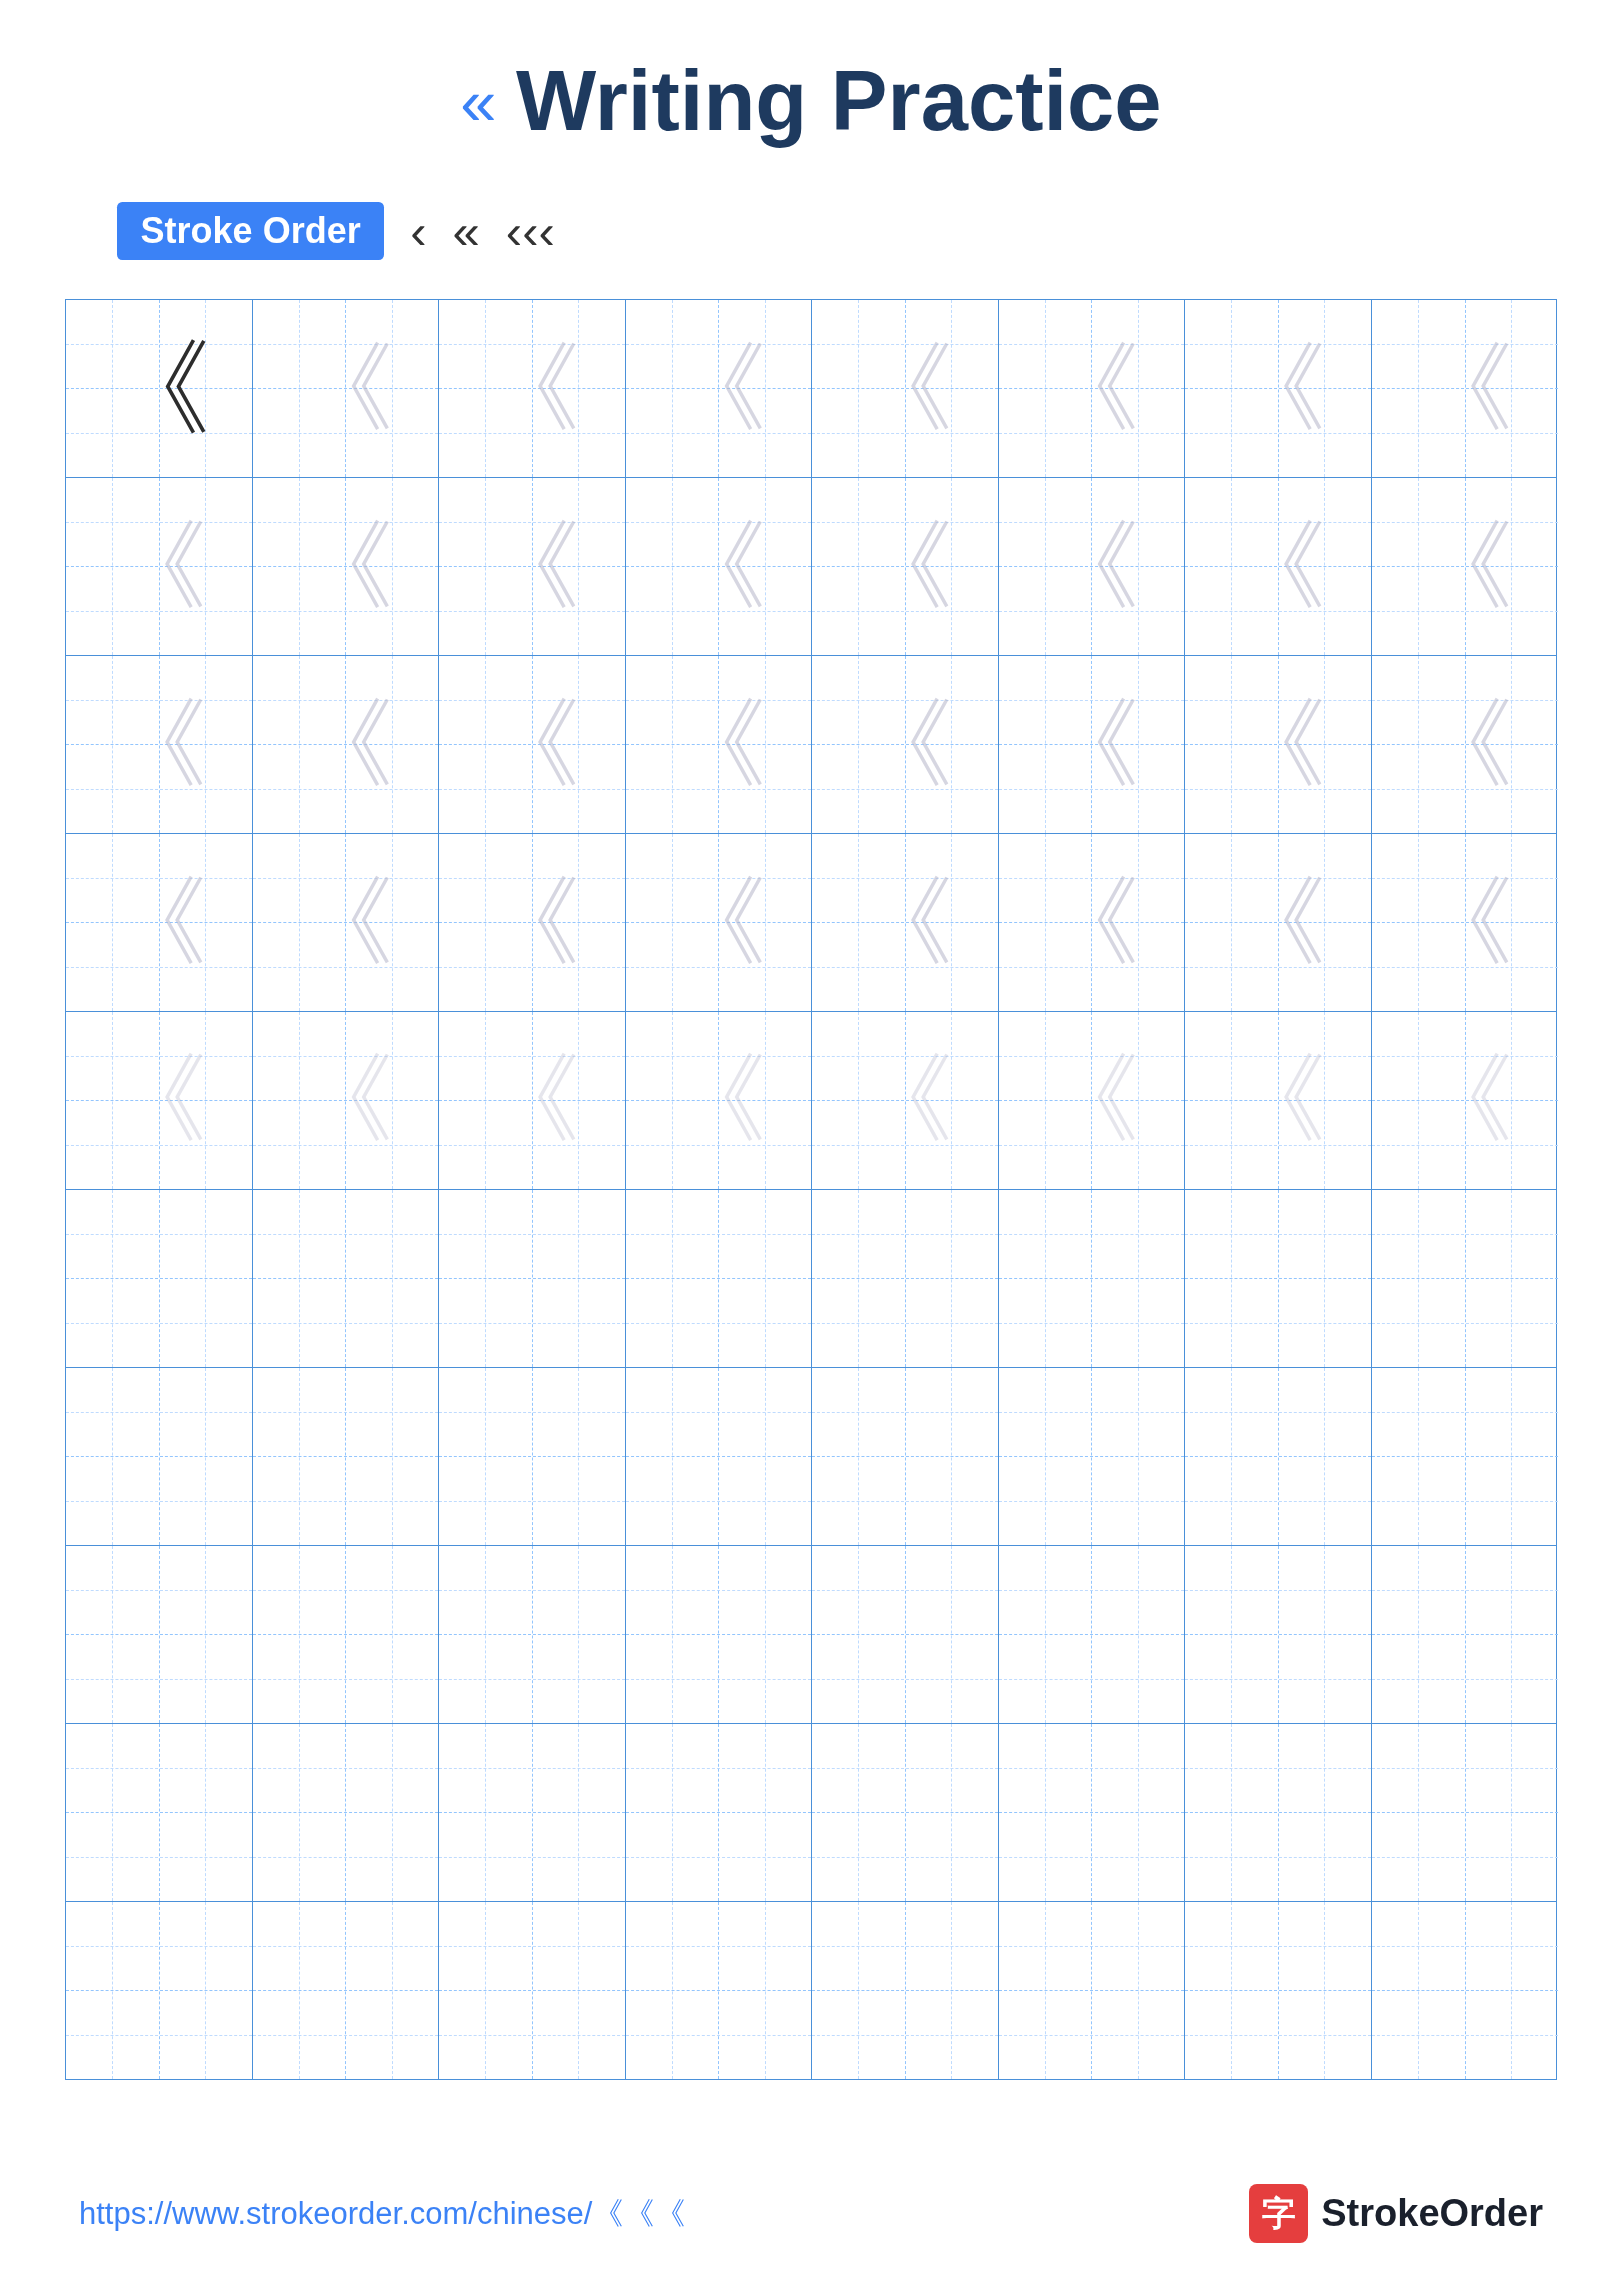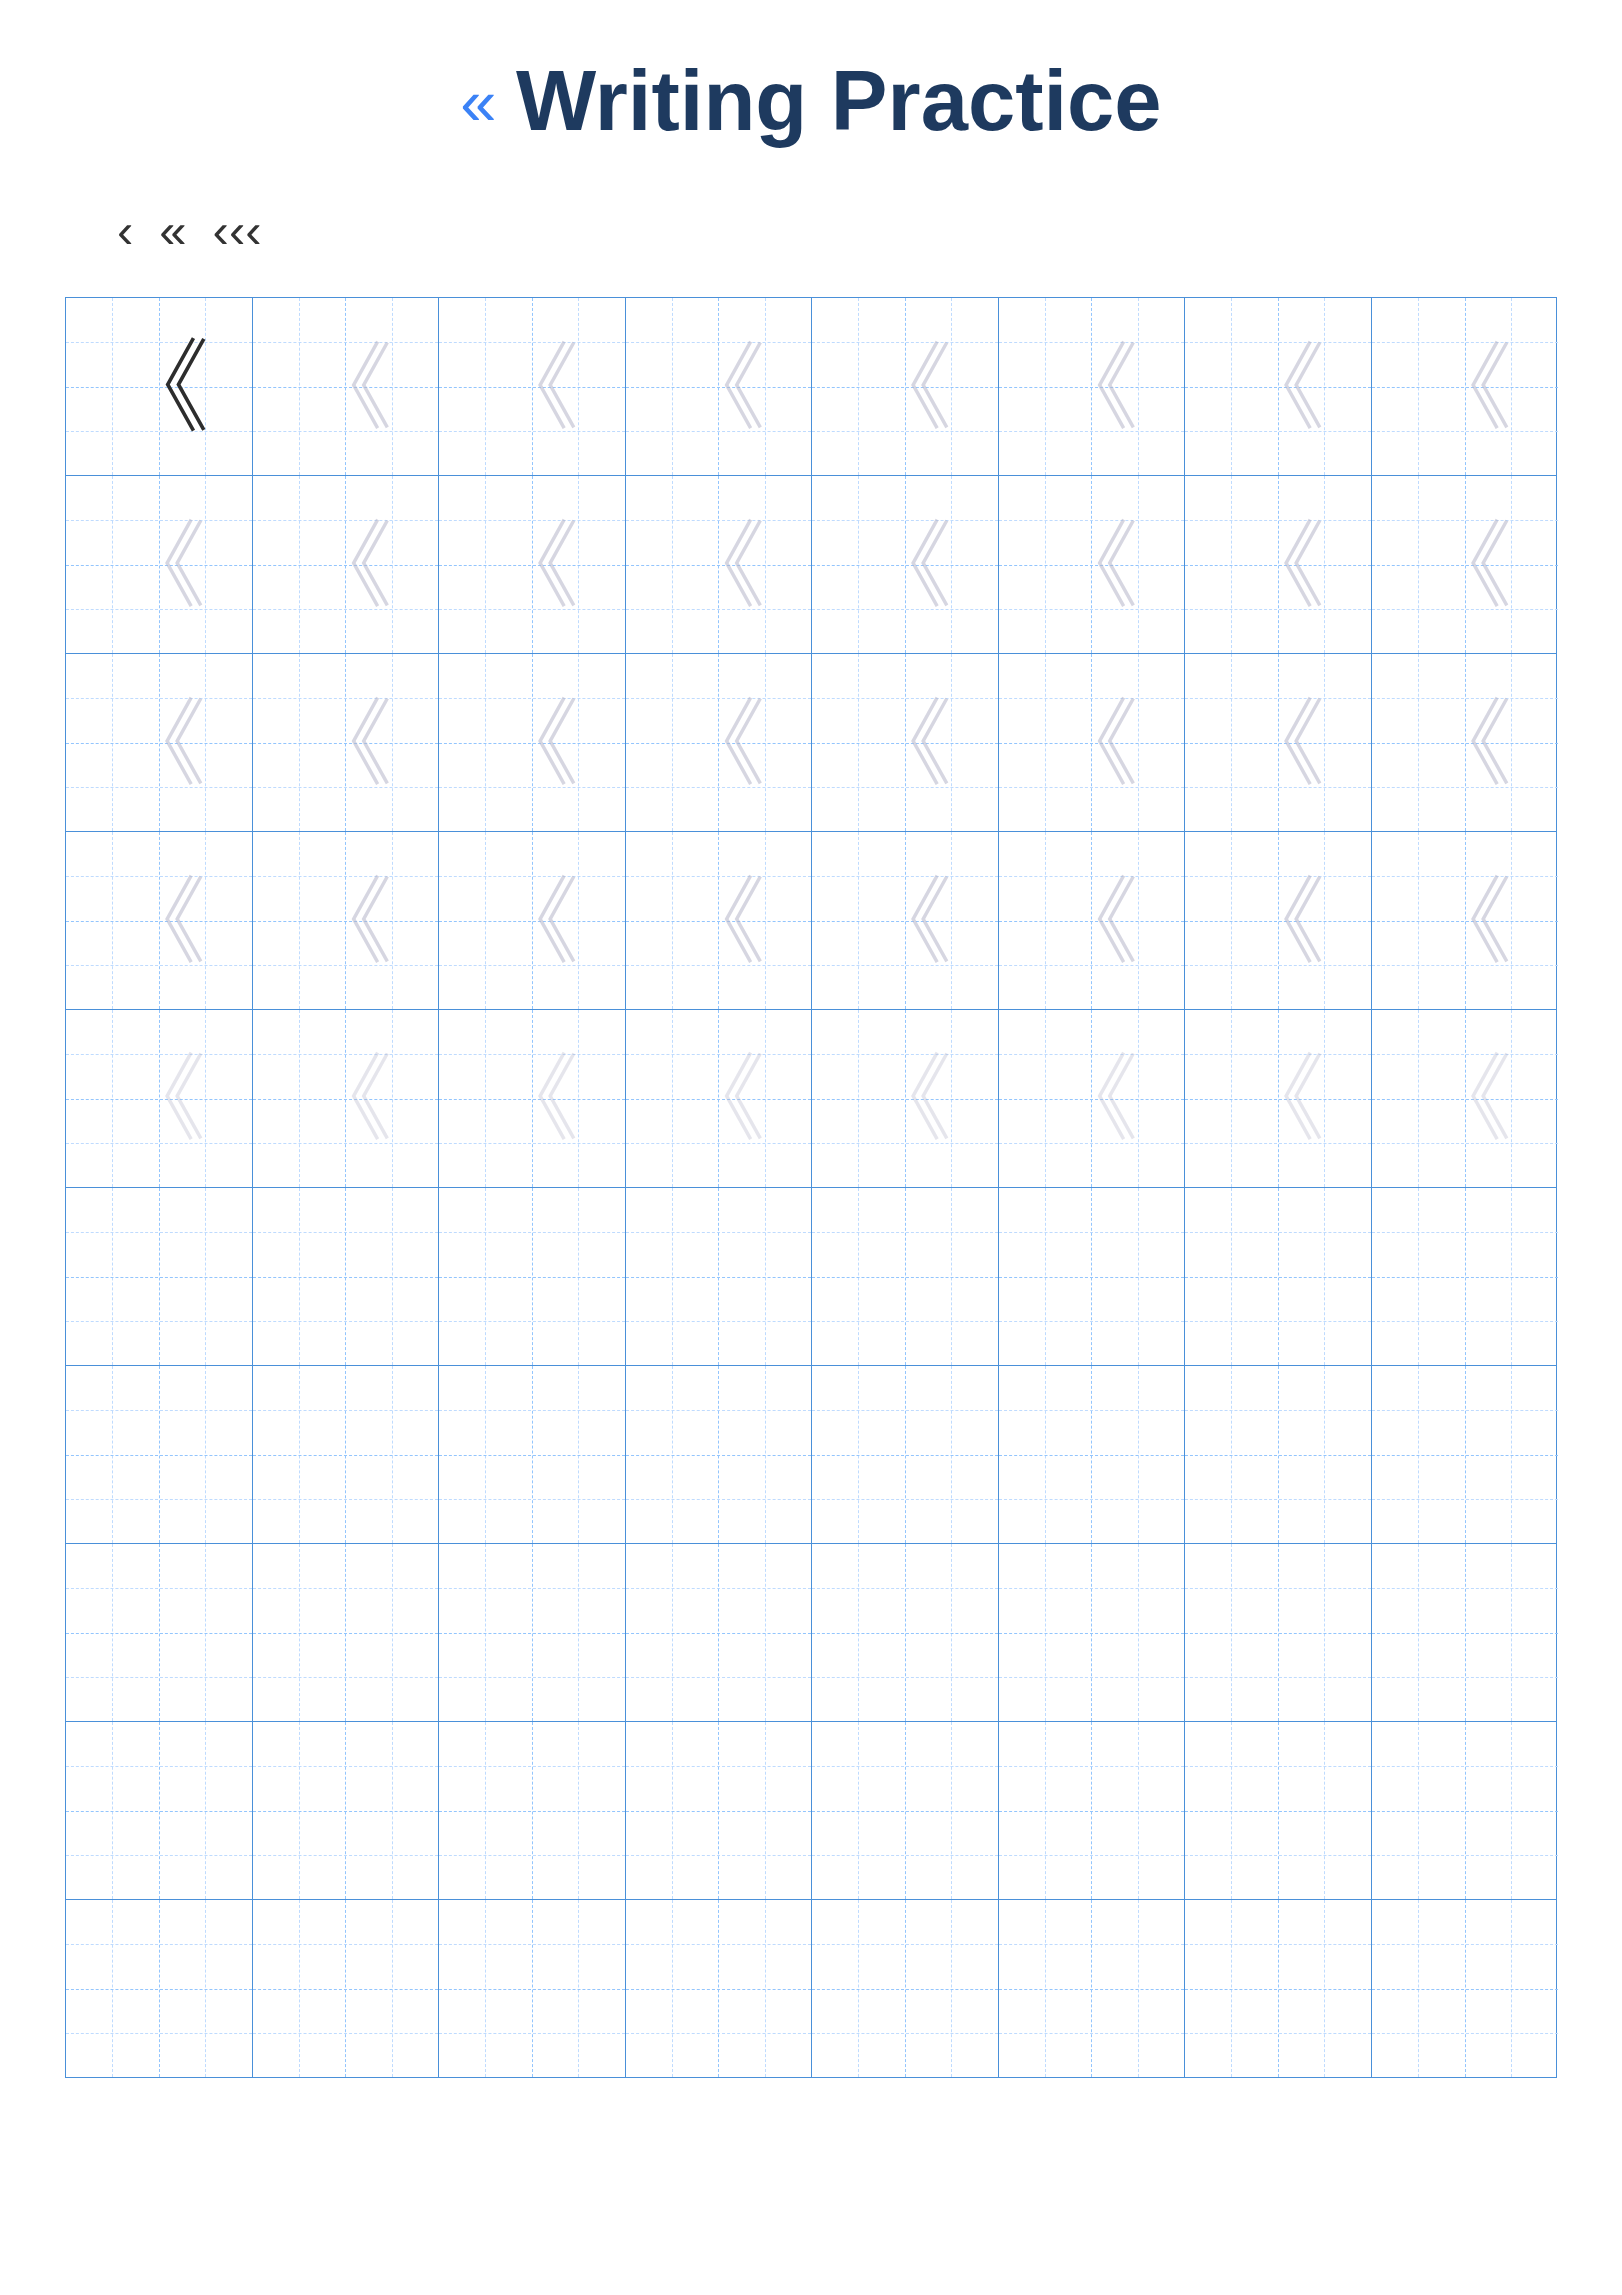--- a/index.html
+++ b/index.html
@@ -222,20 +222,21 @@
 <body>
 
 <div class="page">
 
   <div class="title-area">
     <span class="title-icon">«</span>
     <h1 class="title-text">Writing Practice</h1>
   </div>
 
   <div class="stroke-order-row">
+    <span class="stroke-order-badge">Stroke Order</span>
     <div class="stroke-order-chars">
       <span class="stroke-char">‹</span>
       <span class="stroke-char">«</span>
       <span class="stroke-char">‹‹‹</span>
     </div>
   </div>
 
   <div class="practice-grid">
 
     <div class="grid-row">
@@ -1023,15 +1024,24 @@
             <div class="hline-quarter" style="top:25%;"></div>
             <div class="hline-quarter" style="top:75%;"></div>
             <div class="vline-quarter" style="left:25%;"></div>
             <div class="vline-quarter" style="left:75%;"></div>
           </div>
         </div>
     </div>
 
   </div>
 
+  <div class="footer">
+    <span class="footer-url">https://www.strokeorder.com/chinese/《《《</span>
+    <div class="footer-brand">
+      <div class="footer-logo">
+        <span>字</span>
+      </div>
+      <span class="footer-brand-name">StrokeOrder</span>
+    </div>
+  </div>
 
 </div>
 
 
 </body></html>

